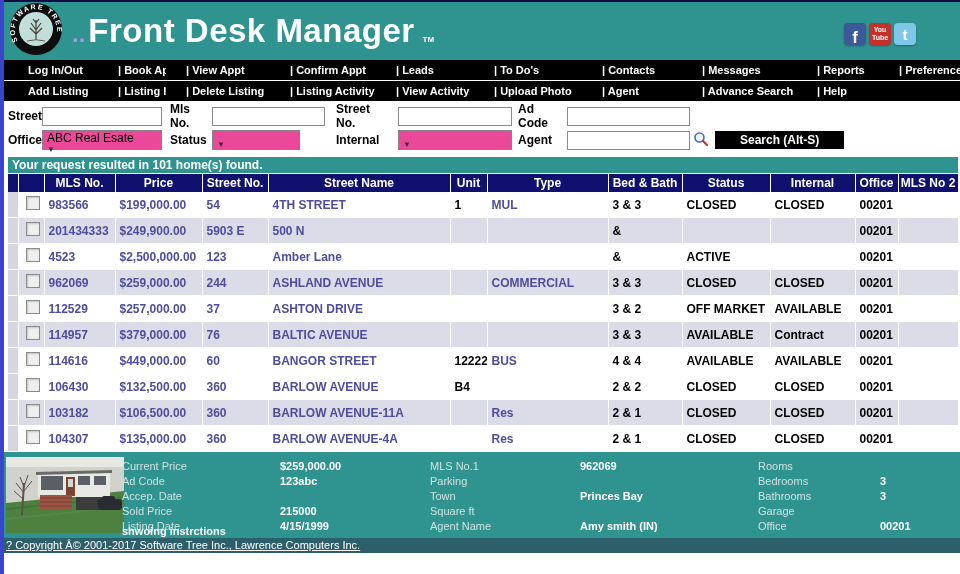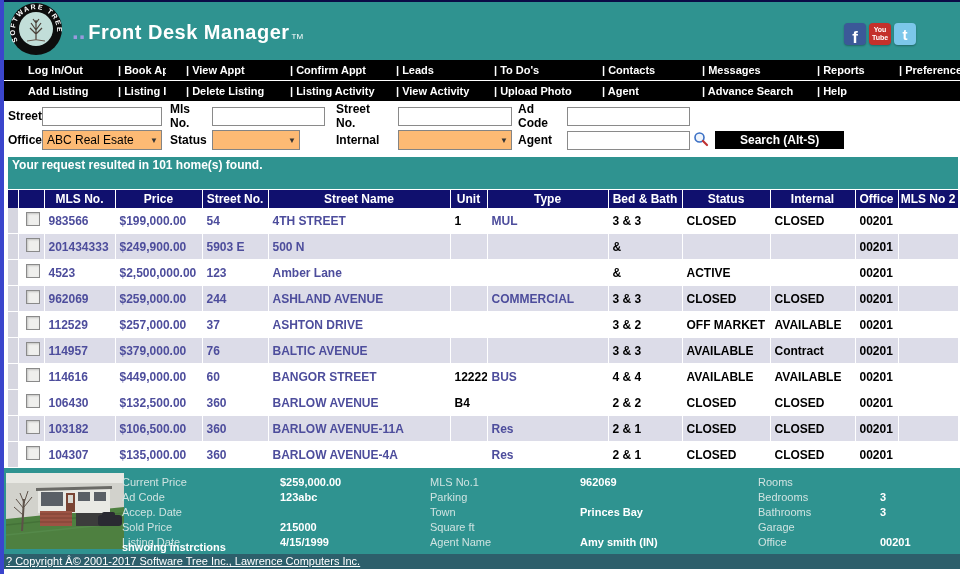--- a/index.html
+++ b/index.html
@@ -4,22 +4,22 @@
 <style>
   html,body{margin:0;padding:0;background:#fff;}
   .page{position:relative;width:960px;height:574px;box-sizing:border-box;border-left:4px solid #3a45cc;
         overflow:hidden;font-family:"Liberation Sans",sans-serif;background:#fff;}
   
   .header{height:60px;background:#2f9390;border-top:2px solid #0b0b46;box-sizing:border-box;
           display:flex;align-items:center;position:relative;}
   .logo{margin-left:6px;flex:0 0 auto;}
   .title-wrap{display:flex;align-items:baseline;margin-left:10px;color:#fff;}
   .dots{color:#9a9ade;font-weight:bold;font-size:24px;margin-right:3px;}
-  .app-title{font-size:20px;font-weight:bold;margin:0;letter-spacing:.5px;}
-  .tm{font-size:8px;font-weight:normal;margin-left:2px;}
+  .app-title{font-size:33px;font-weight:bold;margin:0;letter-spacing:.5px;}
+  .tm{font-size:8px;font-weight:bold;margin-left:8px;}
   .social{position:absolute;top:21px;right:44px;display:flex;gap:3px;}
   .sicon{width:22px;height:22px;border-radius:4px;color:#fff;display:flex;align-items:center;
          justify-content:center;font-weight:bold;cursor:pointer;box-shadow:0 1px 2px rgba(0,0,0,.3);}
   .fb{background:#3b5998;font-size:17px;align-items:flex-end;overflow:hidden;}
   .fb span{line-height:.85;}
   .yt{background:#c4302b;flex-direction:column;font-size:7px;line-height:1.1;}
   .tw{background:#7cc7ea;font-size:15px;}
   
   .menubar{height:20px;background:#000;color:#fff;font-size:11px;font-weight:bold;line-height:20px;
            padding-left:4px;white-space:nowrap;overflow:hidden;}
@@ -40,28 +40,28 @@
   .searchform{height:52px;background:#fff;padding:3px 0 0 4px;font-size:12px;box-sizing:border-box;}
   .form-row{height:24px;display:flex;align-items:center;}
   .form-row label{font-weight:bold;color:#000;}
   .w-l1{width:34px}.w-f1{width:120px}
   .w-l2{width:42px;margin-left:8px}.w-f2{width:113px}.w-f2s{width:88px}
   .w-l3{width:56px;margin-left:11px}.ml36{margin-left:36px !important}
   .w-f3{width:114px;margin-left:6px}
   .w-l4{width:44px;margin-left:6px}.w-f4{width:123px;margin-left:5px}
   .tbox{height:19px;border:1px solid #8a8a8a;font-size:12px;padding:1px 3px;box-sizing:border-box;
         font-family:"Liberation Sans",sans-serif;}
-  .fake-select{height:20px;border:1px solid #848484;background:#fdba74;display:inline-flex;align-items:center;
-        justify-content:space-between;padding:0 3px 0 4px;box-sizing:border-box;cursor:pointer;}
+  .fake-select{height:20px;border:1px solid #848484;background:#ec4899;display:inline-flex;align-items:flex-start;
+        justify-content:space-between;padding:0 3px 0 4px;box-sizing:border-box;cursor:pointer;flex-direction:column;}
   .fake-select .arrow{font-size:8px;color:#333;}
   .search-ico{margin-left:3px;cursor:pointer;flex:0 0 auto;}
   .search-btn{margin-left:6px;height:18px;background:#000;color:#fff;font-weight:bold;font-size:12px;
         border:none;padding:0 25px;line-height:18px;cursor:pointer;font-family:"Liberation Sans",sans-serif;}
   
-  .results-bar{margin:4px 0 1px 4px;width:950px;height:32px;background:#2f9390;color:#fff;font-weight:bold;
+  .results-bar{margin:4px 0 1px 4px;width:950px;height:16px;background:#2f9390;color:#fff;font-weight:bold;
         font-size:12px;line-height:16px;padding-left:4px;box-sizing:border-box;}
   table.listings{margin-left:4px;border-collapse:collapse;table-layout:fixed;width:950px;font-size:12px;}
   table.listings th{background:#10106e;color:#fff;height:18px;font-size:12px;border-right:1px solid #fff;
         padding:0;text-align:center;font-weight:bold;}
   table.listings td{height:25px;border-right:1px solid #fff;border-bottom:1px solid #fff;
         padding:0 0 0 4px;overflow:hidden;white-space:nowrap;font-weight:bold;background:#fff;}
   tr.alt td{background:#dcdce8;}
   td.spacer{background:#d6d6e0 !important;padding:0;}
   td.cb-cell{padding:0;text-align:center;}
   .cb{display:inline-block;width:12px;height:12px;background:#efefed;border:1px solid #8a8a8a;

